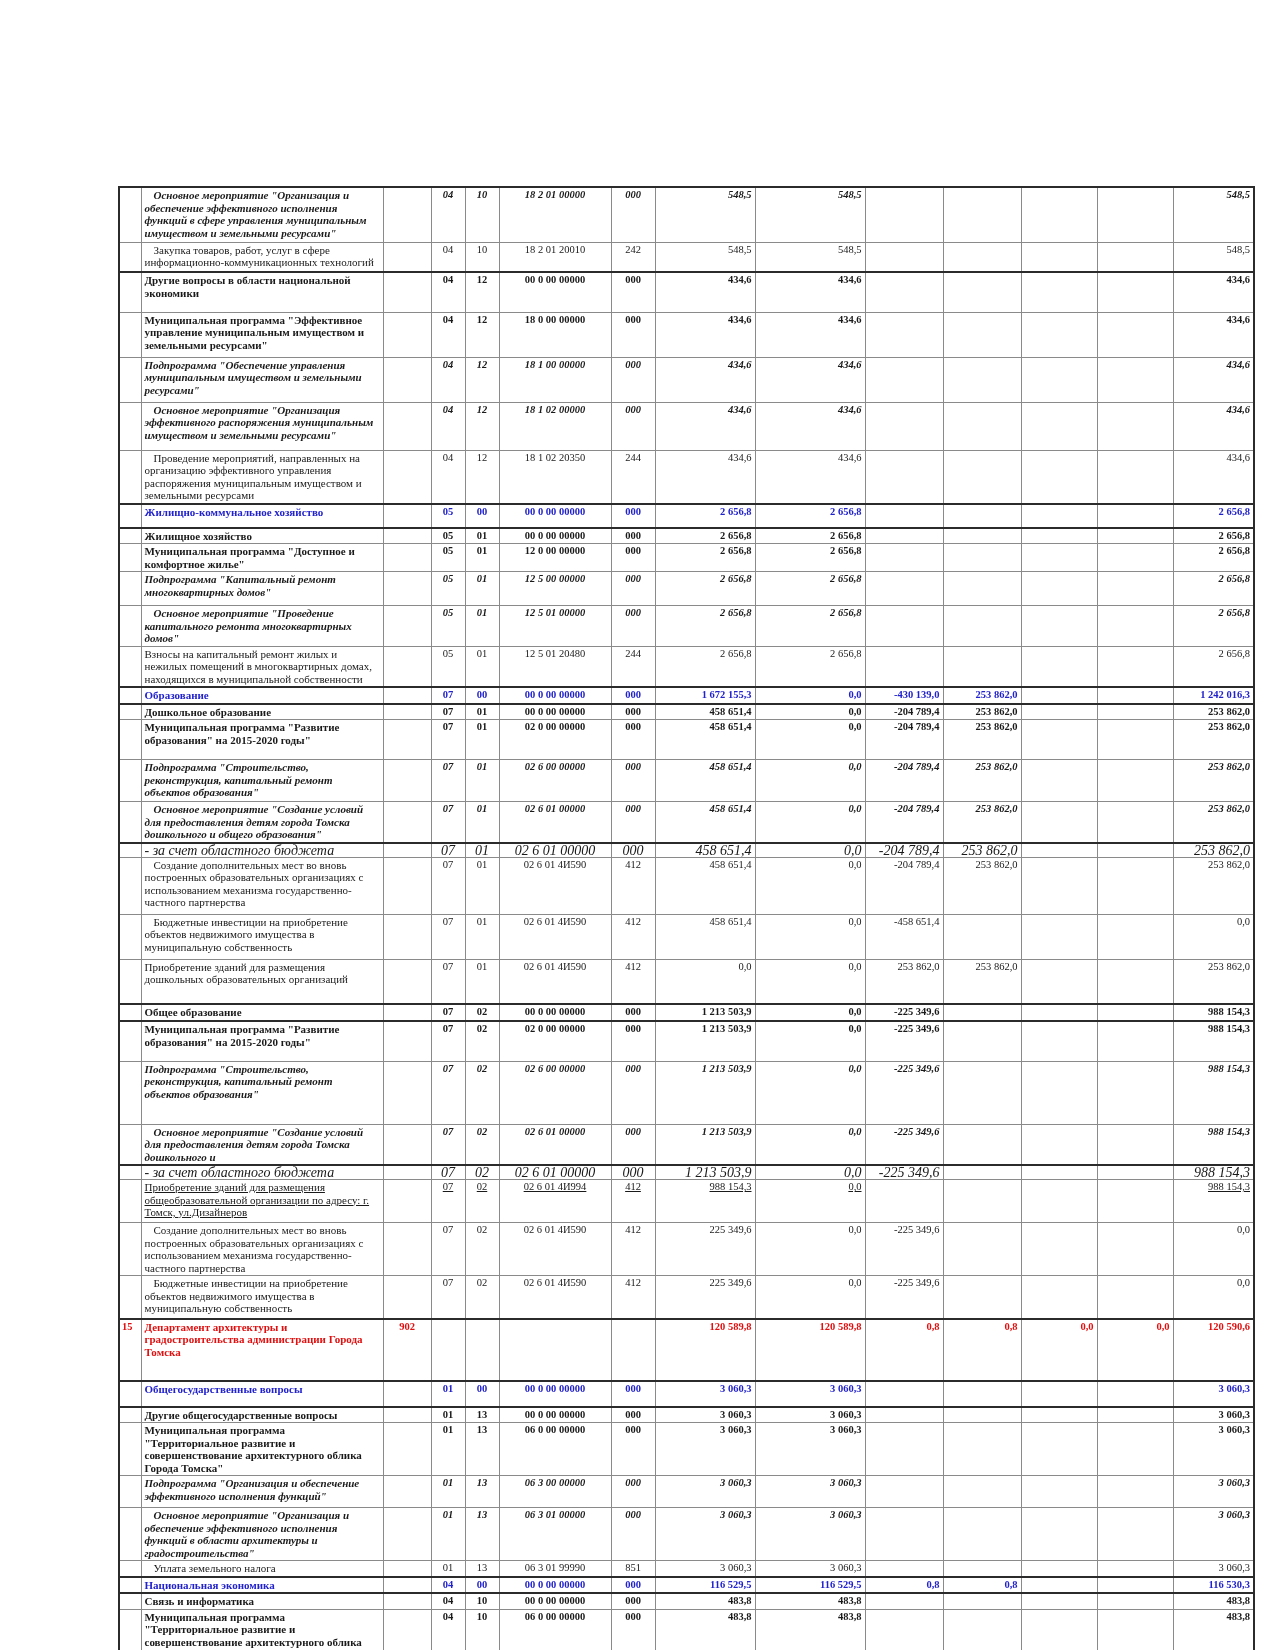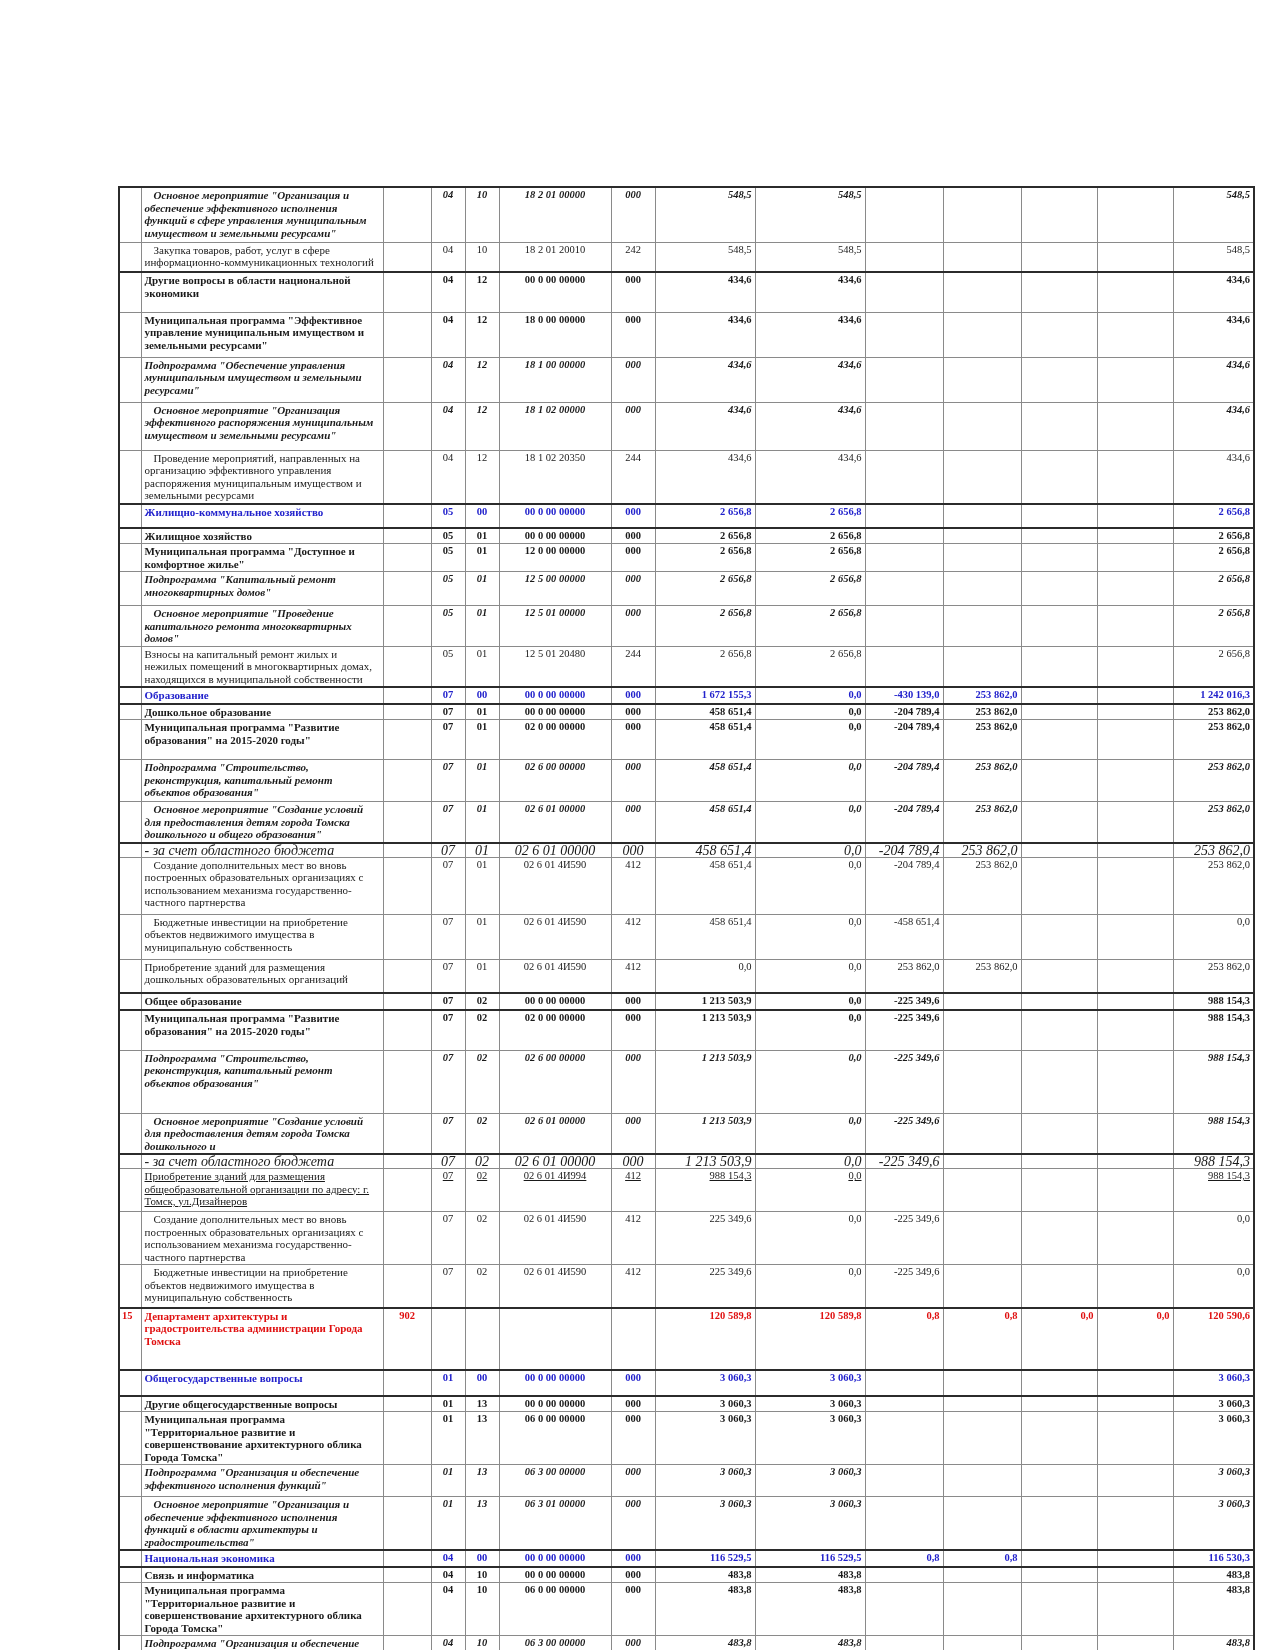--- a/index.html
+++ b/index.html
@@ -386,21 +386,21 @@
           <td class="code">02 6 01 4И590</td>
           <td class="code">412</td>
           <td class="num">458 651,4</td>
           <td class="num">0,0</td>
           <td class="num">-458 651,4</td>
           <td class="num"></td>
           <td class="num"></td>
           <td class="num"></td>
           <td class="num">0,0</td>
         </tr>
-        <tr class="p" style="height: 34px;">
+        <tr class="p" style="height: 45px;">
           <td class="rn"></td>
           <td class="name">Приобретение зданий для размещения дошкольных образовательных организаций</td>
           <td class="code"></td>
           <td class="code">07</td>
           <td class="code">01</td>
           <td class="code">02 6 01 4И590</td>
           <td class="code">412</td>
           <td class="num">0,0</td>
           <td class="num">0,0</td>
           <td class="num">253 862,0</td>
@@ -618,20 +618,36 @@
           <td class="num">3 060,3</td>
         </tr>
         <tr class="i" style="height: 50px;">
           <td class="rn"></td>
           <td class="name ind">Основное мероприятие "Организация и обеспечение эффективного исполнения функций в области архитектуры и градостроительства"</td>
           <td class="code"></td>
           <td class="code">01</td>
           <td class="code">13</td>
           <td class="code">06 3 01 00000</td>
           <td class="code">000</td>
+          <td class="num">3 060,3</td>
+          <td class="num">3 060,3</td>
+          <td class="num"></td>
+          <td class="num"></td>
+          <td class="num"></td>
+          <td class="num"></td>
+          <td class="num">3 060,3</td>
+        </tr>
+        <tr class="p" style="height: 15px;">
+          <td class="rn"></td>
+          <td class="name ind">Уплата земельного налога</td>
+          <td class="code"></td>
+          <td class="code">01</td>
+          <td class="code">13</td>
+          <td class="code">06 3 01 99990</td>
+          <td class="code">851</td>
           <td class="num">3 060,3</td>
           <td class="num">3 060,3</td>
           <td class="num"></td>
           <td class="num"></td>
           <td class="num"></td>
           <td class="num"></td>
           <td class="num">3 060,3</td>
         </tr>
         <tr class="sec thick" style="height: 15px;">
           <td class="rn"></td>

